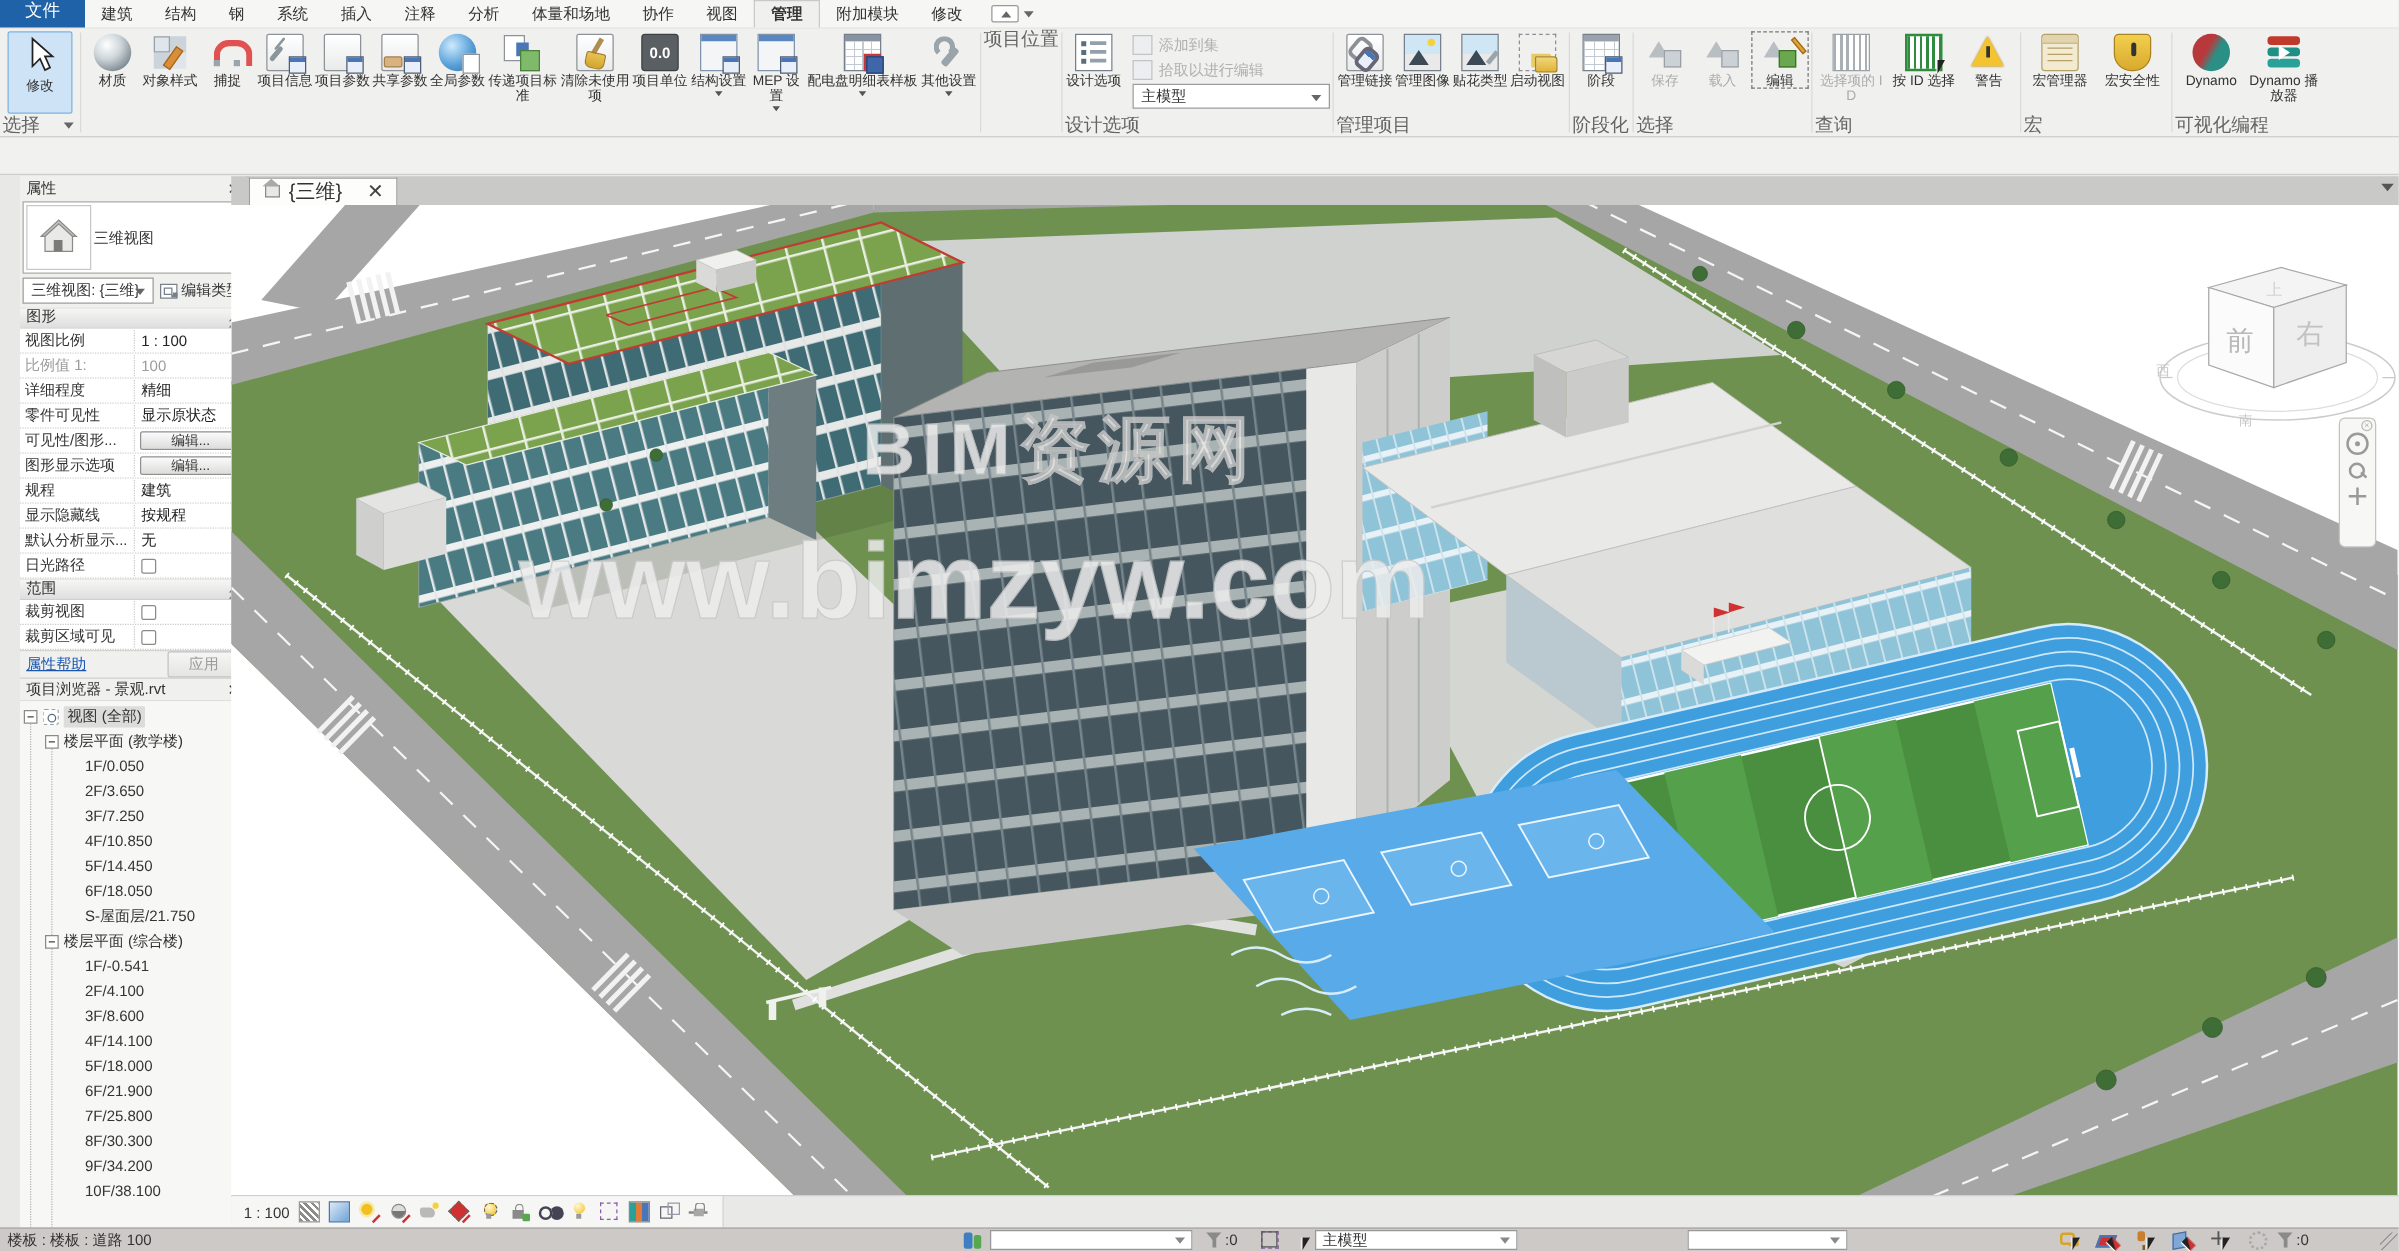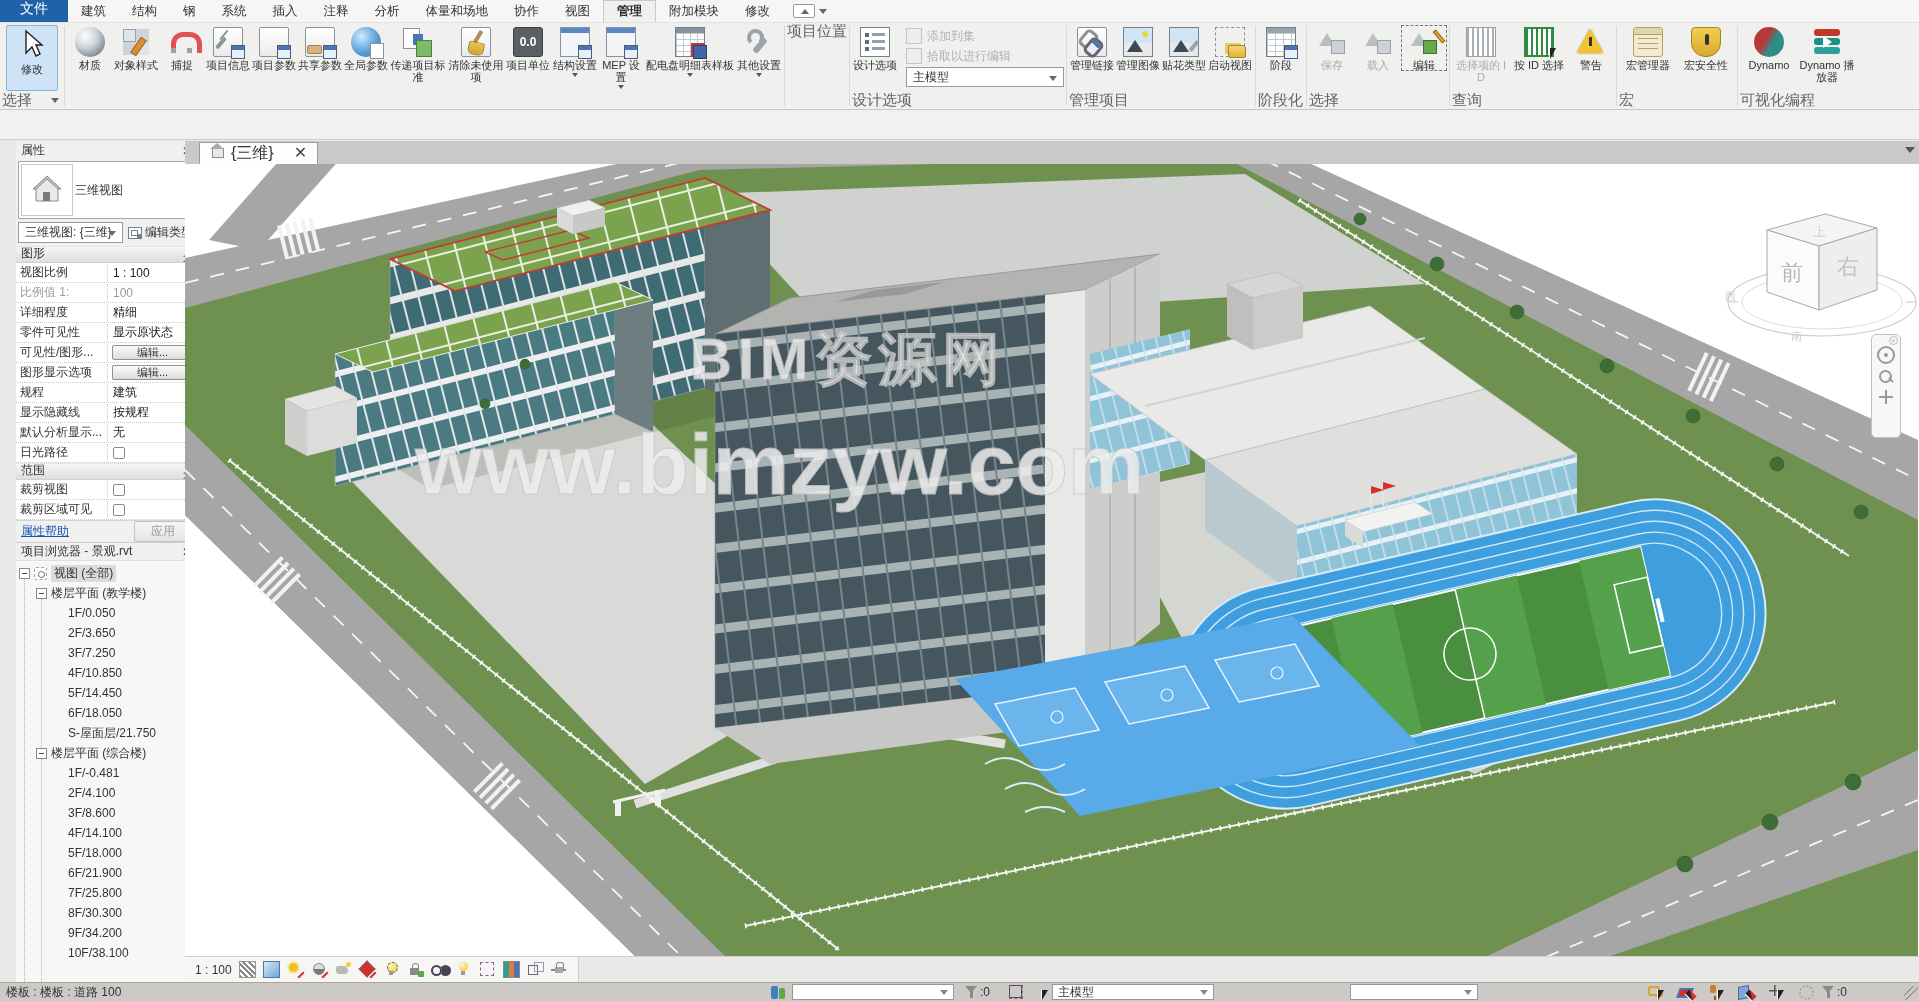--- a/index.html
+++ b/index.html
@@ -583,21 +583,21 @@
           <span>6F/18.050</span>
         </div>
       <div class="titem leaf">
           <span>S-屋面层/21.750</span>
         </div>
       <div class="titem grp">
           <span class="minus"></span>
           <span>楼层平面 (综合楼)</span>
         </div>
       <div class="titem leaf">
-          <span>1F/-0.481</span>
+          <span>1F/-0.541</span>
         </div>
       <div class="titem leaf">
           <span>2F/4.100</span>
         </div>
       <div class="titem leaf">
           <span>3F/8.600</span>
         </div>
       <div class="titem leaf">
           <span>4F/14.100</span>
         </div>

